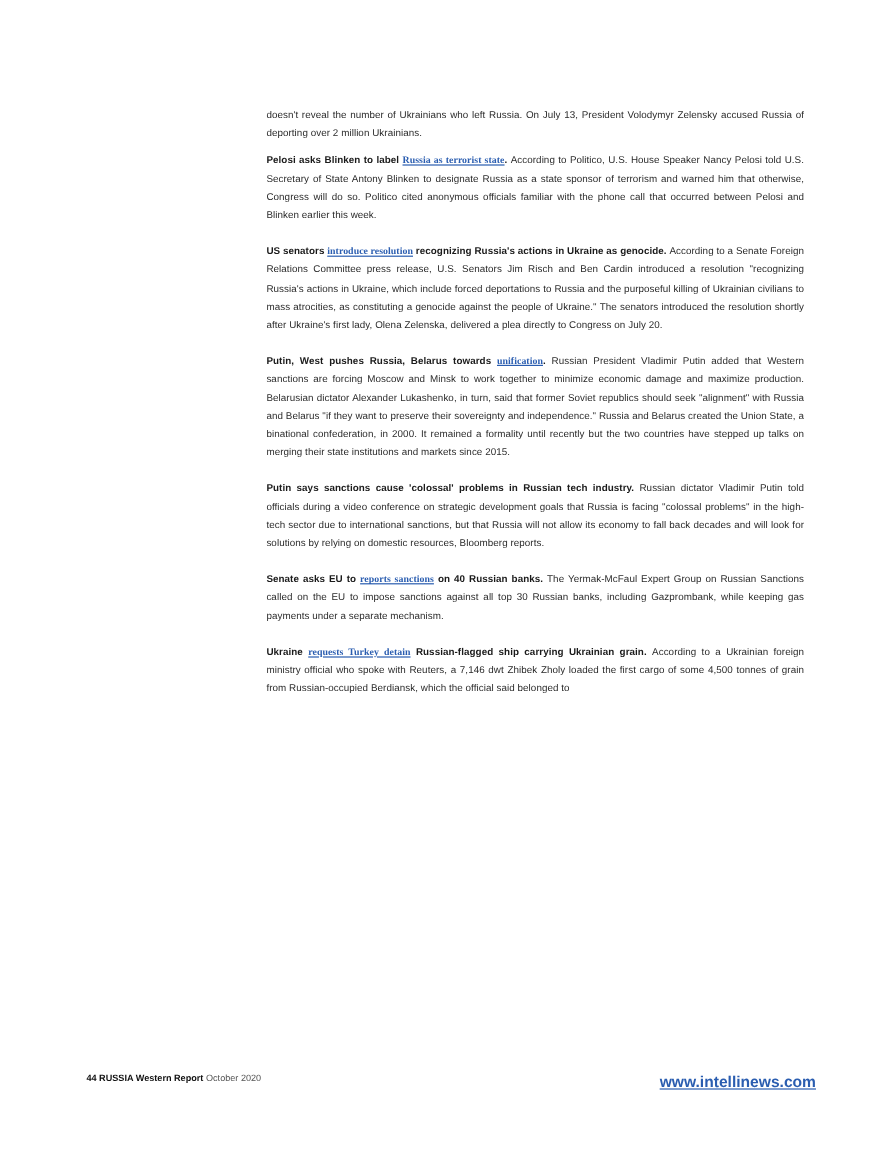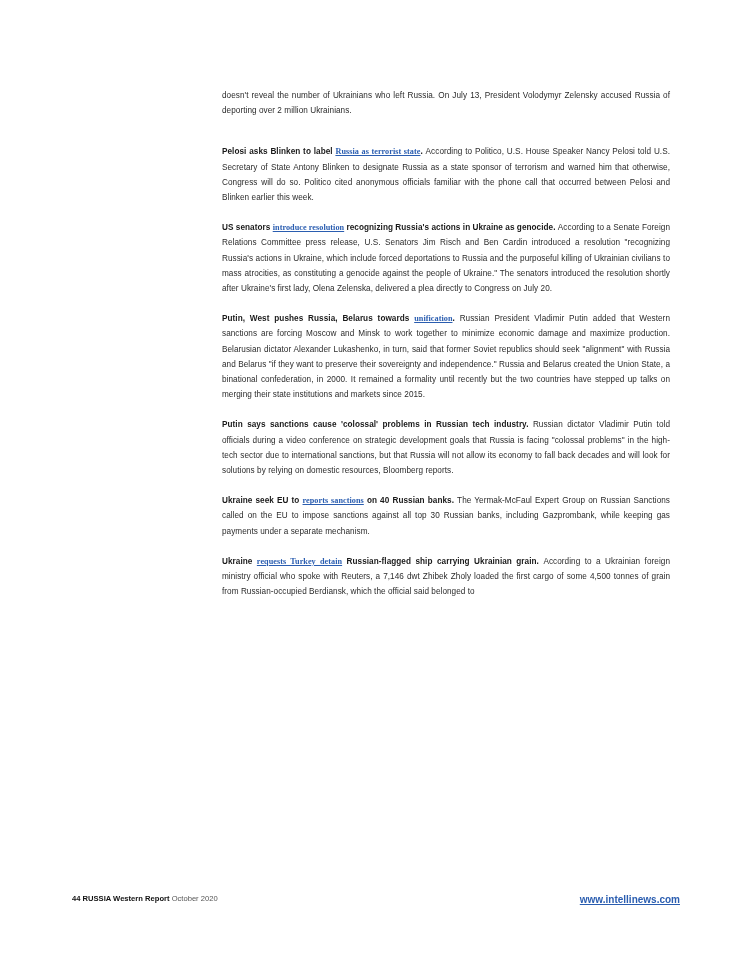--- a/index.html
+++ b/index.html
@@ -29,21 +29,21 @@
     line-height: 15.2px;
     color: #2b2b2b;
     margin: 0 0 15px 0;
     text-align: justify;
     letter-spacing: 0.05px;
   }
   .para:last-child {
     margin-bottom: 0;
   }
   .para.first {
-    margin-bottom: 26px;
+    margin-bottom: 8px;
   }
   .b {
     font-weight: bold;
     color: #1a1a1a;
   }
   .lnk {
     color: #2a5db0;
     text-decoration: underline;
     font-weight: bold;
     font-family: Liberation Serif, serif;
@@ -71,36 +71,36 @@
     font-weight: normal;
     color: #555;
   }
   .footer-right {
     position: absolute;
     right: 0;
     top: 0;
     color: #2a5db0;
     text-decoration: underline;
     font-weight: bold;
-    font-size: 10px;
+    font-size: 13px;
     white-space: nowrap;
   }
 </style>
 </head>
 <body>
 
 <div class="page">
 
   <div class="content">
     <p class="para first"><span>doesn't reveal the number of Ukrainians who left Russia. On July 13, President Volodymyr Zelensky accused Russia of deporting over 2 million Ukrainians.</span></p>
     <p class="para"><span class="b">Pelosi asks Blinken to label </span><span class="lnk">Russia as terrorist state</span><span class="b">. </span><span>According to Politico, U.S. House Speaker Nancy Pelosi told U.S. Secretary of State Antony Blinken to designate Russia as a state sponsor of terrorism and warned him that otherwise, Congress will do so. Politico cited anonymous officials familiar with the phone call that occurred between Pelosi and Blinken earlier this week.</span></p>
     <p class="para"><span class="b">US senators </span><span class="lnk">introduce resolution</span><span class="b"> recognizing Russia's actions in Ukraine as genocide</span><span class="b">. </span><span>According to a Senate Foreign Relations Committee press release, U.S. Senators Jim Risch and Ben Cardin introduced a resolution "recognizing Russia's actions in Ukraine, which include forced deportations to Russia and the purposeful killing of Ukrainian civilians to mass atrocities, as constituting a genocide against the people of Ukraine." The senators introduced the resolution shortly after Ukraine's first lady, Olena Zelenska, delivered a plea directly to Congress on July 20.</span></p>
     <p class="para"><span class="b">Putin, West pushes Russia, Belarus towards </span><span class="lnk">unification</span><span class="b">. </span><span>Russian President Vladimir Putin added that Western sanctions are forcing Moscow and Minsk to work together to minimize economic damage and maximize production. Belarusian dictator Alexander Lukashenko, in turn, said that former Soviet republics should seek "alignment" with Russia and Belarus "if they want to preserve their sovereignty and independence." Russia and Belarus created the Union State, a binational confederation, in 2000. It remained a formality until recently but the two countries have stepped up talks on merging their state institutions and markets since 2015.</span></p>
     <p class="para"><span class="b">Putin says sanctions cause 'colossal' problems in Russian tech industry</span><span class="b">. </span><span>Russian dictator Vladimir Putin told officials during a video conference on strategic development goals that Russia is facing "colossal problems" in the high-tech sector due to international sanctions, but that Russia will not allow its economy to fall back decades and will look for solutions by relying on domestic resources, Bloomberg reports.</span></p>
-    <p class="para"><span class="b">Ukraine seek EU to </span><span class="lnk">reports sanctions</span><span class="b"> on 40 Russian banks</span><span class="b">. </span><span>The Yermak-McFaul Expert Group on Russian Sanctions called on the EU to impose sanctions against all top 30 Russian banks, including Gazprombank, while keeping gas payments under a separate mechanism.</span></p>
+    <p class="para"><span class="b">Senate asks EU to </span><span class="lnk">reports sanctions</span><span class="b"> on 40 Russian banks</span><span class="b">. </span><span>The Yermak-McFaul Expert Group on Russian Sanctions called on the EU to impose sanctions against all top 30 Russian banks, including Gazprombank, while keeping gas payments under a separate mechanism.</span></p>
     <p class="para"><span class="b">Ukraine </span><span class="lnk">requests Turkey detain</span><span class="b"> Russian-flagged ship carrying Ukrainian grain</span><span class="b">. </span><span>According to a Ukrainian foreign ministry official who spoke with Reuters, a 7,146 dwt Zhibek Zholy loaded the first cargo of some 4,500 tonnes of grain from Russian-occupied Berdiansk, which the official said belonged to</span></p>
   </div>
 
   <div class="footer">
     <div class="footer-left">
       <span class="fb">44</span><span class="fb">&nbsp;</span><span class="fb">RUSSIA Western Report</span><span class="fnorm">&nbsp;</span><span class="fnorm">October 2020</span>
     </div>
     <a class="footer-right" href="#">www.intellinews.com</a>
   </div>
 

